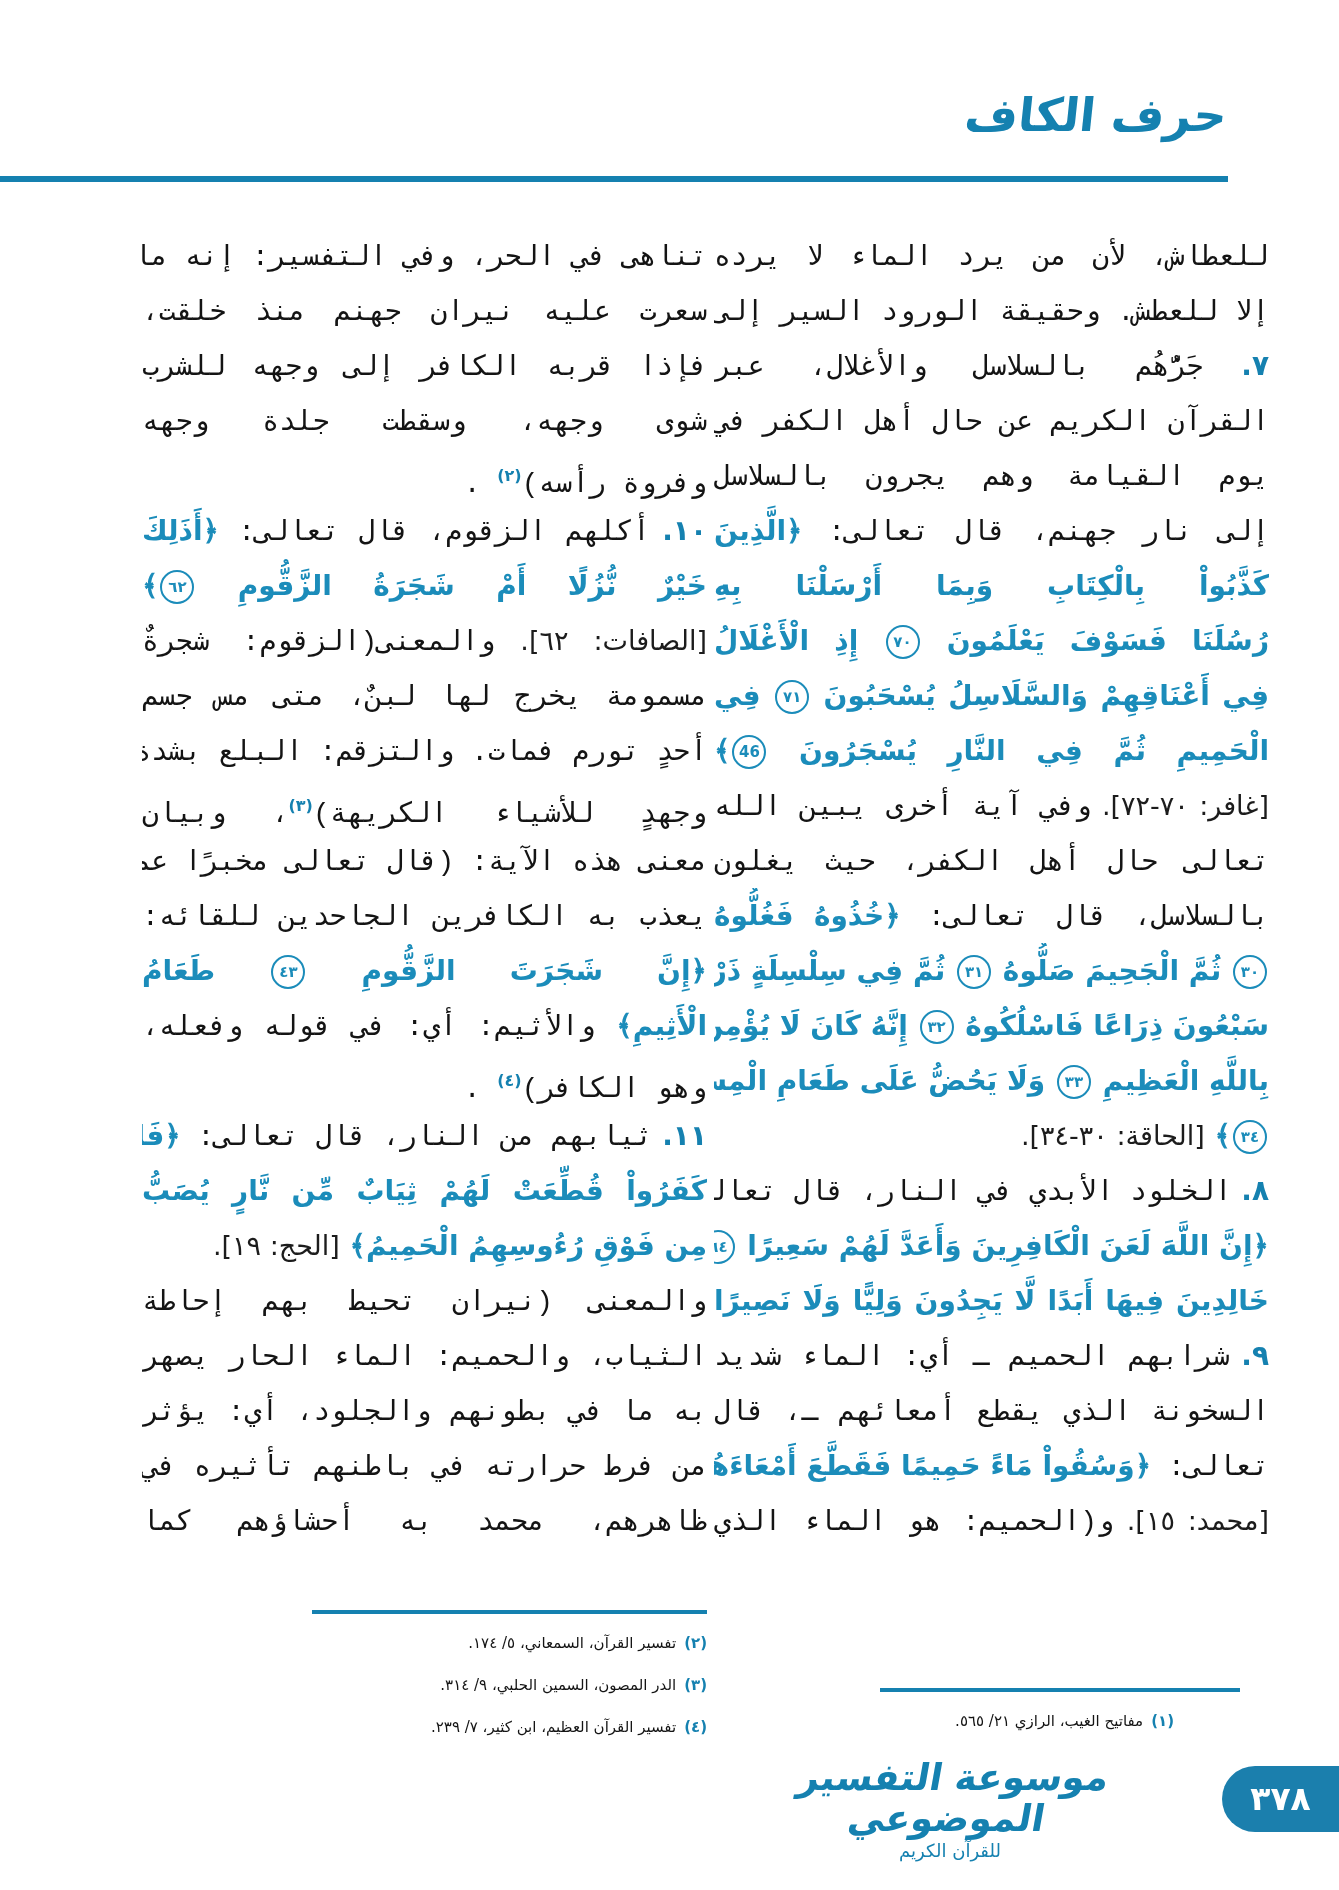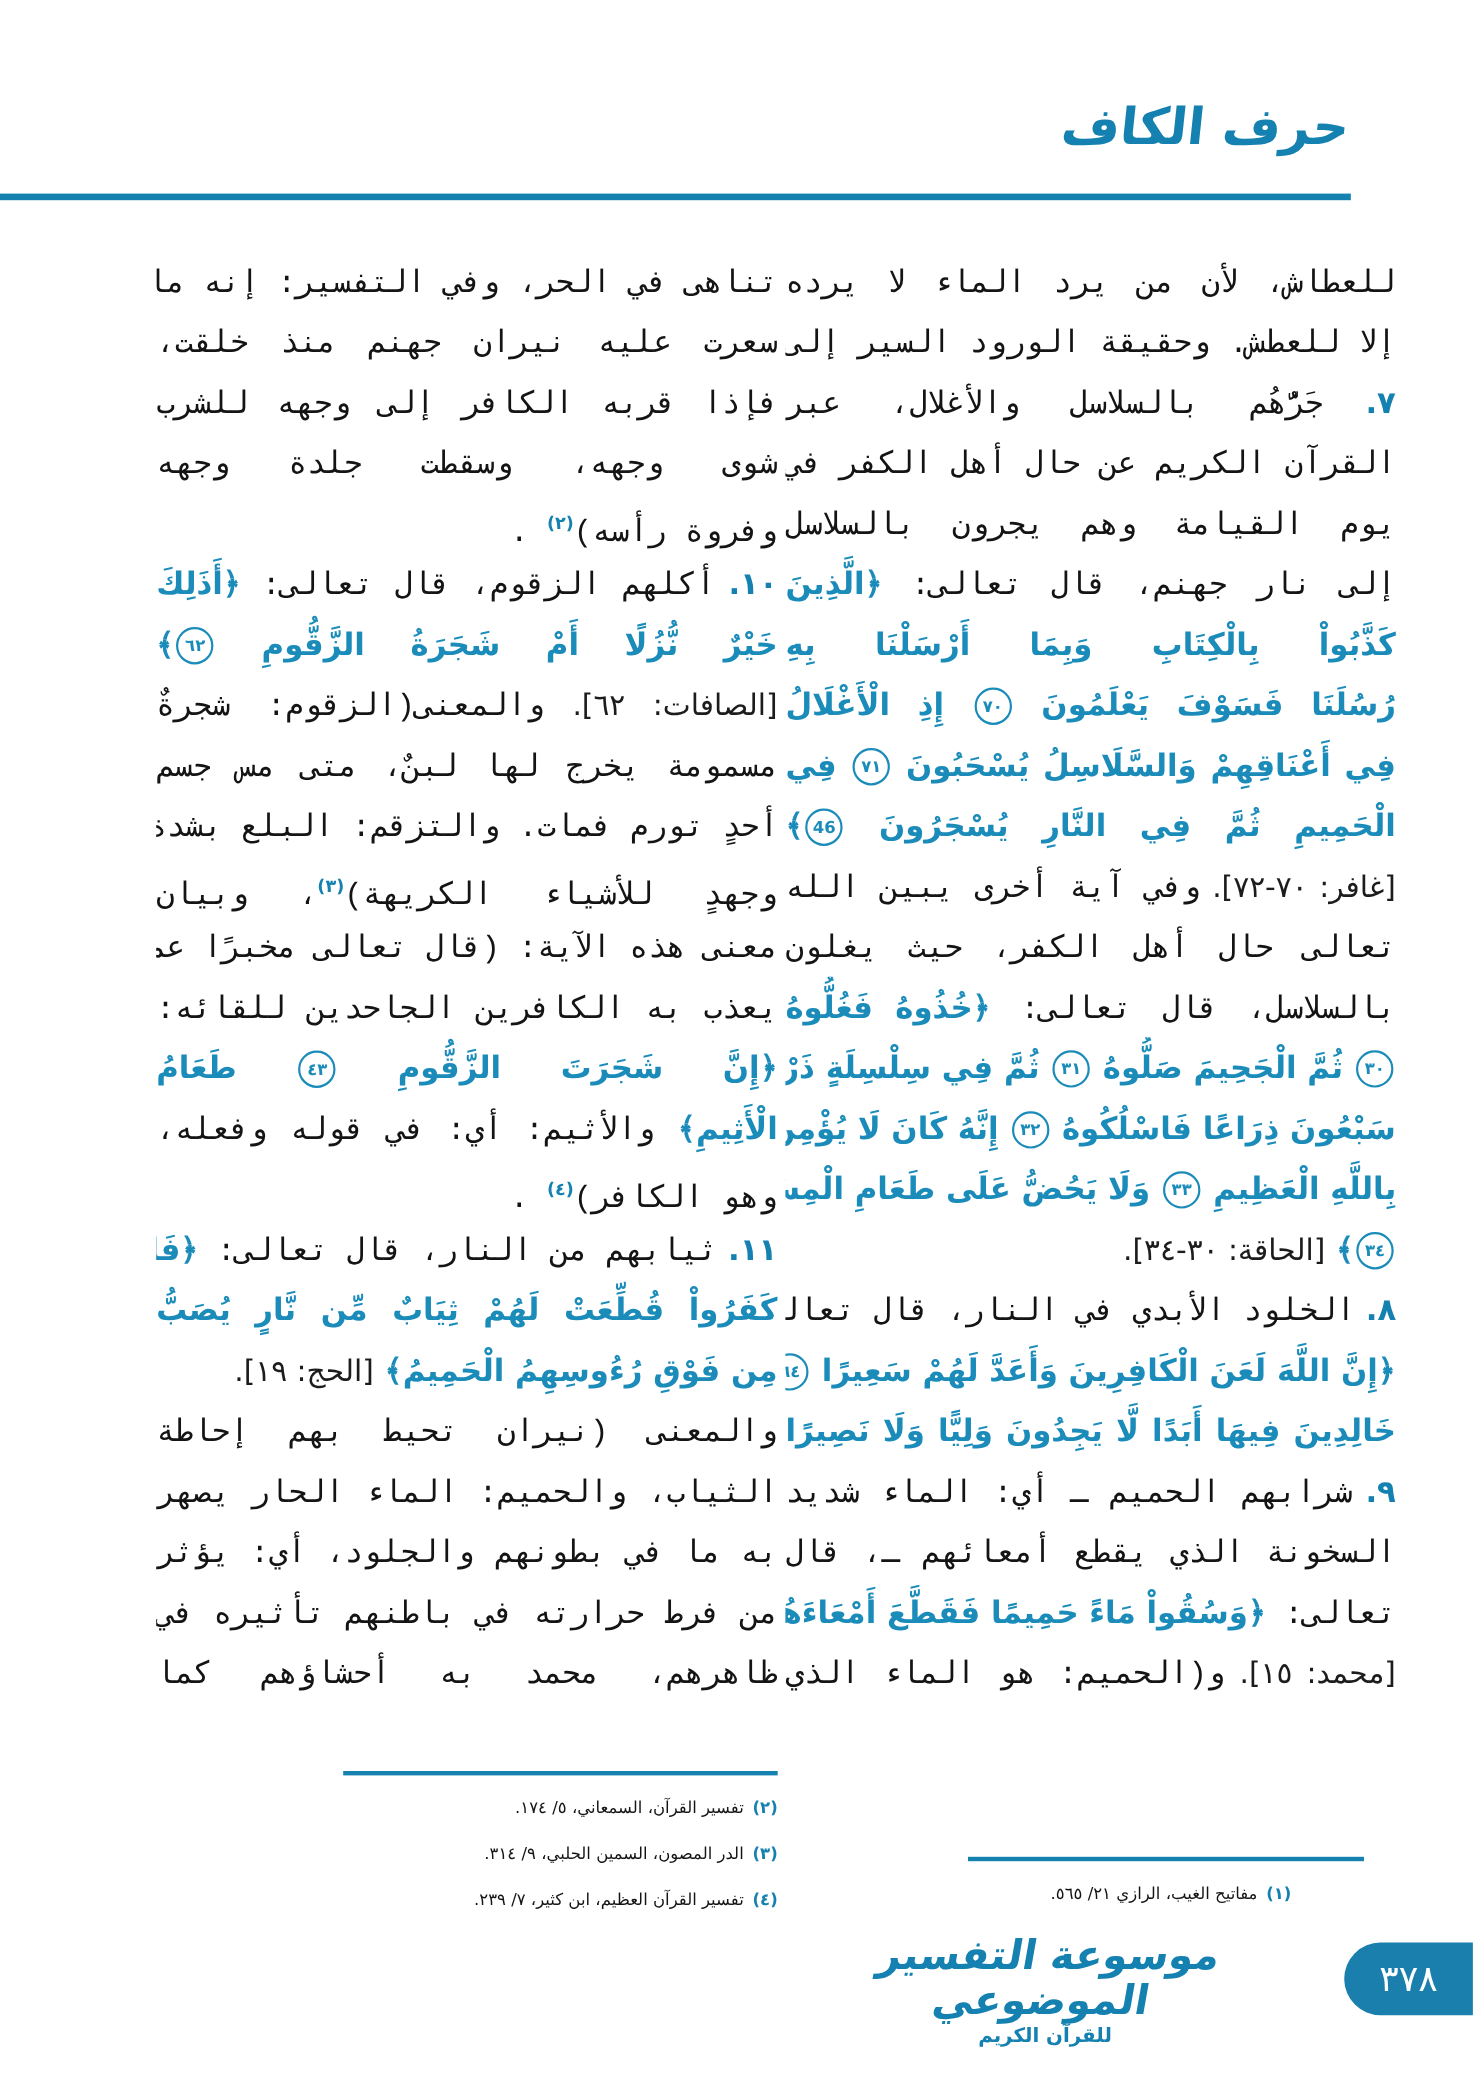--- a/index.html
+++ b/index.html
@@ -43,24 +43,24 @@
   .fn-sep-right{top:1688px; right:99px; width:360px;}
   .footnotes-left{position:absolute; top:1622px; right:632px; width:565px;}
   .footnotes-right{position:absolute; top:1700px; right:165px; width:480px;}
   .fn-line{height:42px; line-height:42px; font-size:15px; text-align:right; white-space:nowrap;}
   .fn-marker{color:var(--accent); font-weight:bold; margin-left:8px;}
   .logo{
     position:absolute; top:1758px; right:189px; width:400px;
     text-align:center; color:var(--accent); line-height:1.1;
   }
   .logo-main{font-size:37px; font-weight:bold; transform:skewX(-10deg); display:block;}
-  .logo-sub{font-size:18px; font-weight:bold; display:block; margin-top:2px;}
+  .logo-sub{font-size:18px; font-weight:normal; display:block; margin-top:2px;}
   .page-badge{
     position:absolute; top:1766px; right:0; width:117px; height:66px;
-    background:var(--badge); color:#ffffff; font-size:33px; font-weight:normal;
+    background:var(--badge); color:#ffffff; font-size:33px; font-weight:bold;
     line-height:66px; text-align:center; text-align-last:center;
     border-radius:33px 0 0 33px;
   }
 </style>
 </head>
 <body>
 
 <div class="page">
   <div class="chapter-title">حرف الكاف</div>
   <div class="header-rule"></div>

